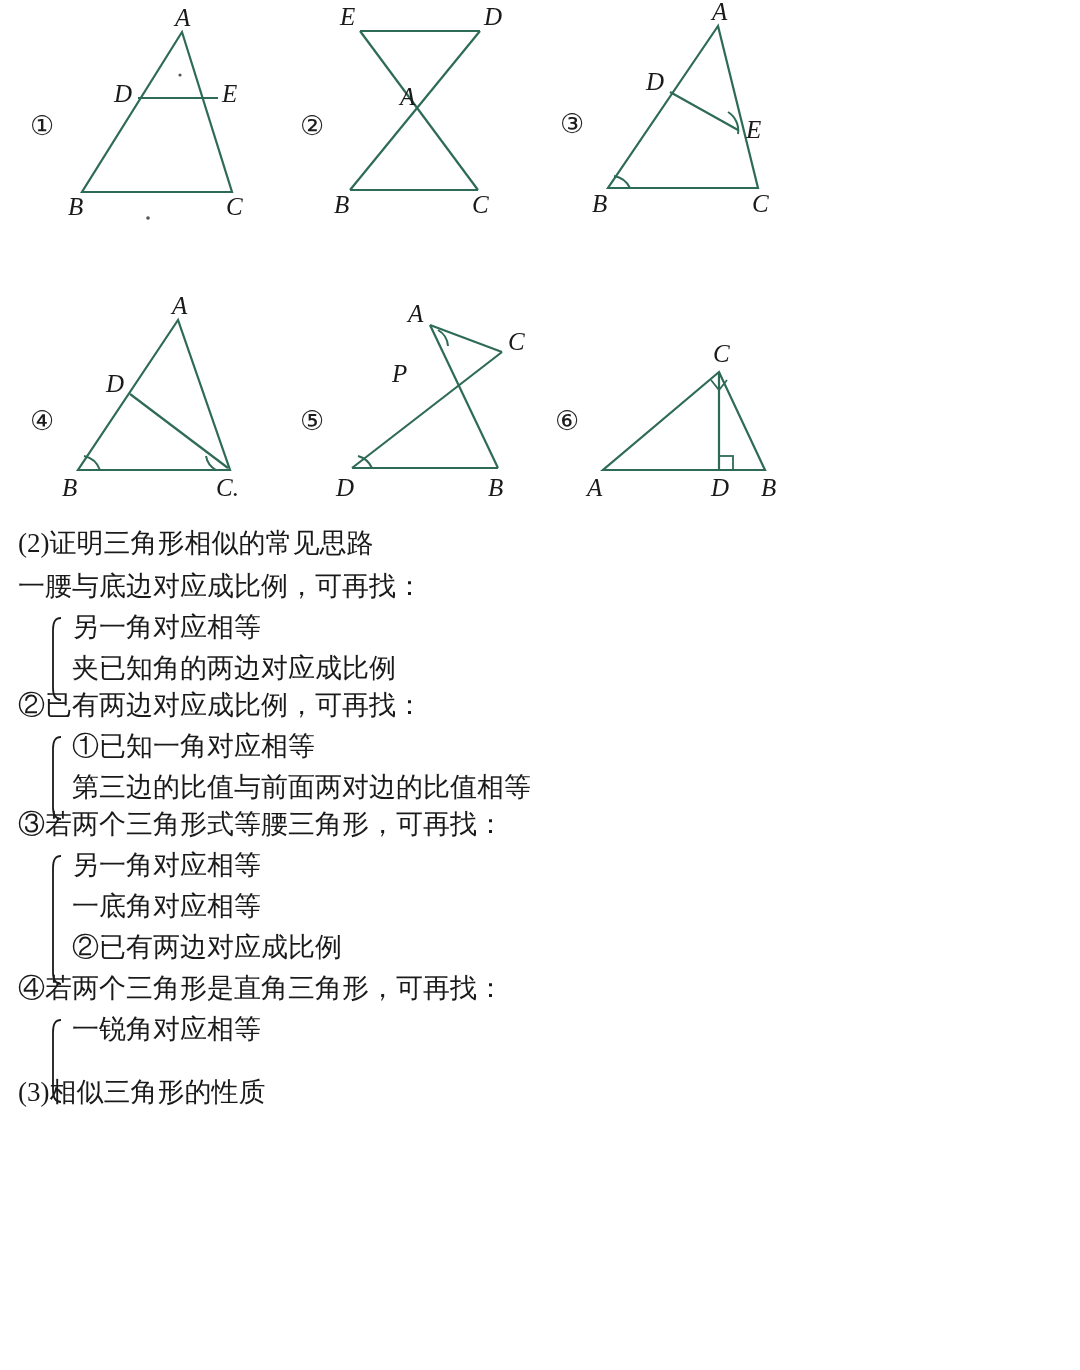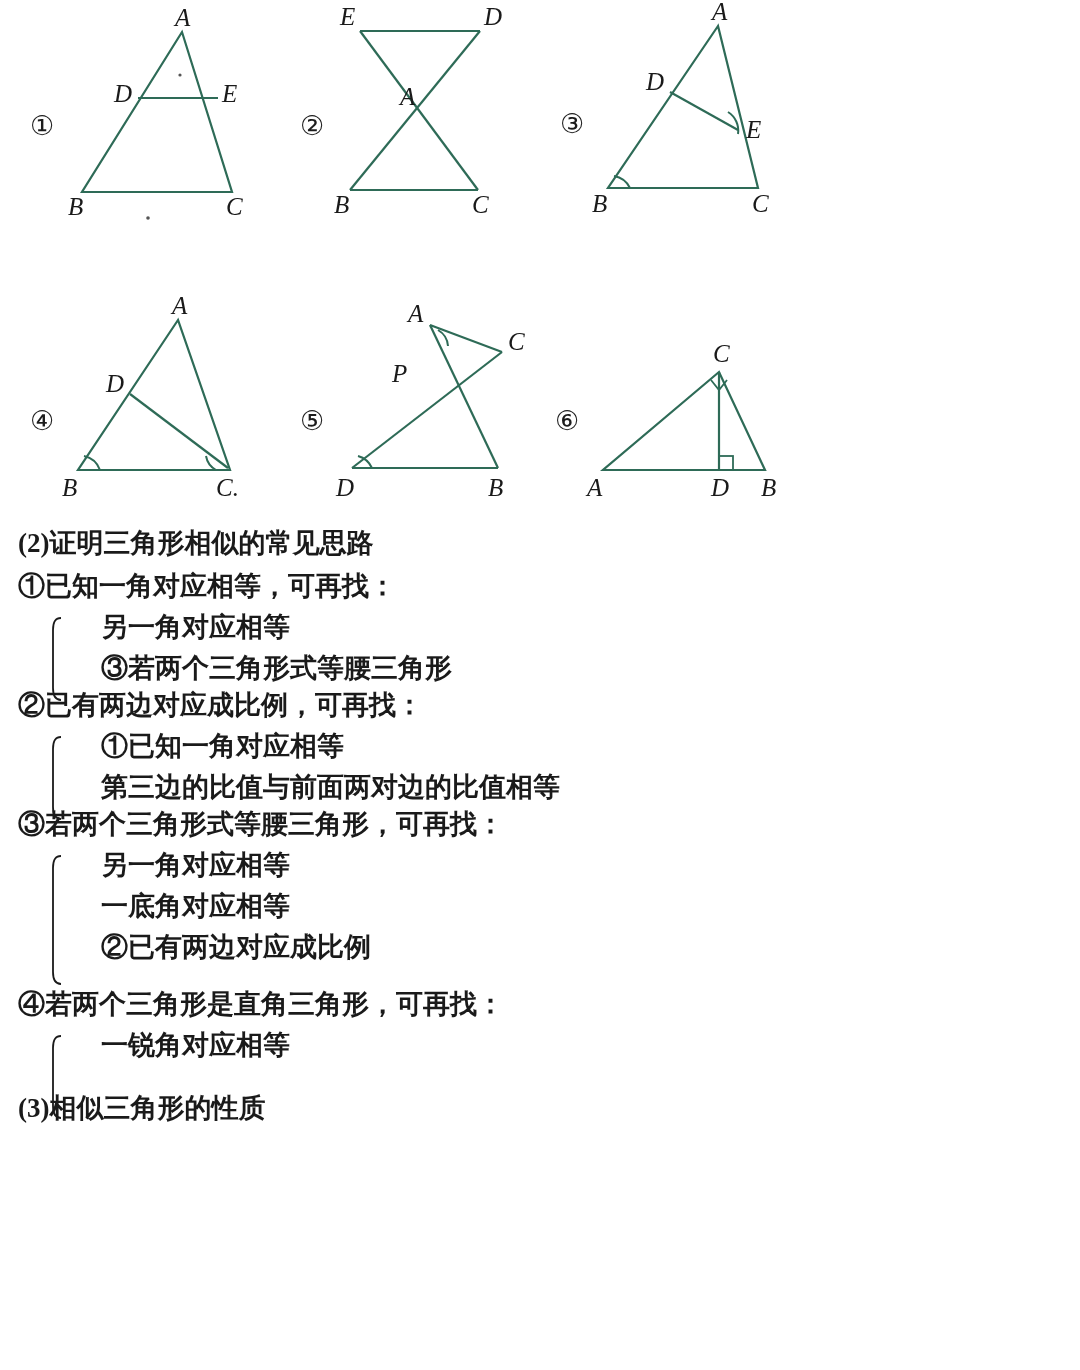--- a/index.html
+++ b/index.html
@@ -39,34 +39,33 @@
     font-size: 25px;
     fill: #1a1a1a;
   }
   .text-body {
     position: absolute;
     left: 0;
     top: 530px;
     width: 933px;
     font-size: 27px;
     line-height: 1.0;
-    font-weight: bold;
   }
   .line {
     padding: 0 0 0 18px;
     margin: 0 0 14px 0;
     white-space: nowrap;
   }
   .line.top {
     margin-bottom: 16px;
   }
   .brace-group {
     position: relative;
     margin: 0 8px 10px 0;
-    padding-left: 79px;
+    padding-left: 50px;
   }
   .brace {
     position: absolute;
     left: 48px;
     top: 2px;
     font-size: 27px;
     line-height: 1;
   }
   .brace svg { display:block; }
   .brace-items {
@@ -185,30 +184,30 @@
       <text class="lbl" x="206" y="186">B</text>
     </svg>
   </div>
 
 </div>
 
 <div class="text-body">
 
   <div class="line top">(2)证明三角形相似的常见思路</div>
 
-  <div class="line">①已知一角对应相等，可再找：</div>
+  <div class="line">一腰与底边对应成比例，可再找：</div>
   <div class="brace-group">
     <span class="brace">
       <svg width="16" height="86" viewBox="0 0 16 86">
         <path d="M13 2 C6 2 5 8 5 14 L5 72 C5 78 6 84 13 84" stroke="#1a1a1a" stroke-width="1.8" fill="none"></path>
       </svg>
     </span>
     <div class="brace-items">
       <div class="bi">另一角对应相等</div>
-      <div class="bi">③若两个三角形式等腰三角形</div>
+      <div class="bi">夹已知角的两边对应成比例</div>
     </div>
   </div>
 
   <div class="line">②已有两边对应成比例，可再找：</div>
   <div class="brace-group">
     <span class="brace">
       <svg width="16" height="86" viewBox="0 0 16 86">
         <path d="M13 2 C6 2 5 8 5 14 L5 72 C5 78 6 84 13 84" stroke="#1a1a1a" stroke-width="1.8" fill="none"></path>
       </svg>
     </span>
@@ -225,21 +224,21 @@
         <path d="M13 2 C6 2 5 8 5 14 L5 118 C5 124 6 130 13 130" stroke="#1a1a1a" stroke-width="1.8" fill="none"></path>
       </svg>
     </span>
     <div class="brace-items">
       <div class="bi">另一角对应相等</div>
       <div class="bi">一底角对应相等</div>
       <div class="bi">②已有两边对应成比例</div>
     </div>
   </div>
 
-  <div class="line" style="margin-top:30px;">④若两个三角形是直角三角形，可再找：</div>
+  <div class="line" style="margin-top:14px;">④若两个三角形是直角三角形，可再找：</div>
   <div class="brace-group">
     <span class="brace">
       <svg width="16" height="86" viewBox="0 0 16 86">
         <path d="M13 2 C6 2 5 8 5 14 L5 72 C5 78 6 84 13 84" stroke="#1a1a1a" stroke-width="1.8" fill="none"></path>
       </svg>
     </span>
     <div class="brace-items">
       <div class="bi">一锐角对应相等</div>
     </div>
   </div>

